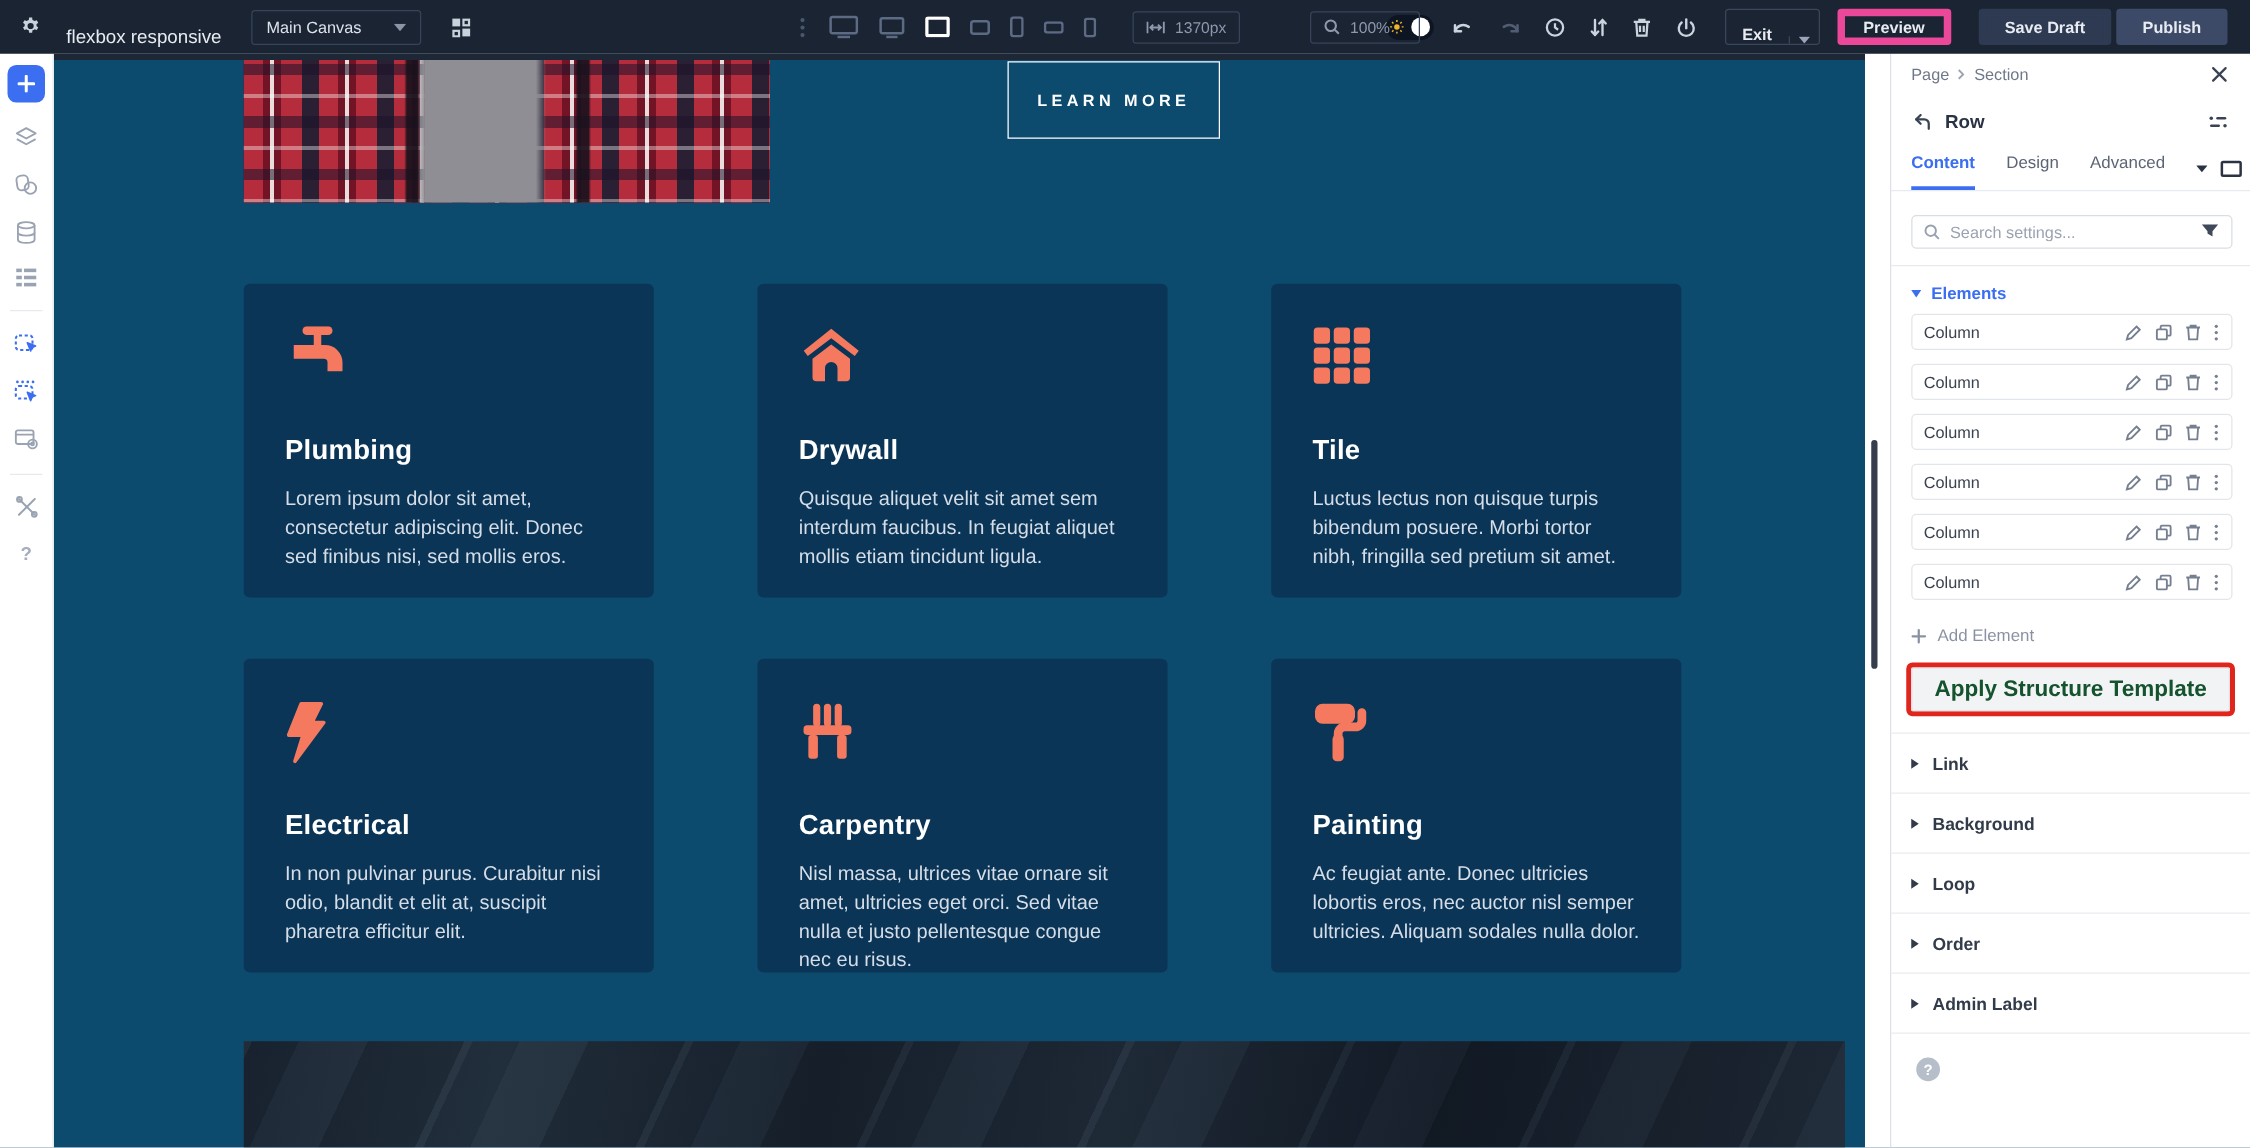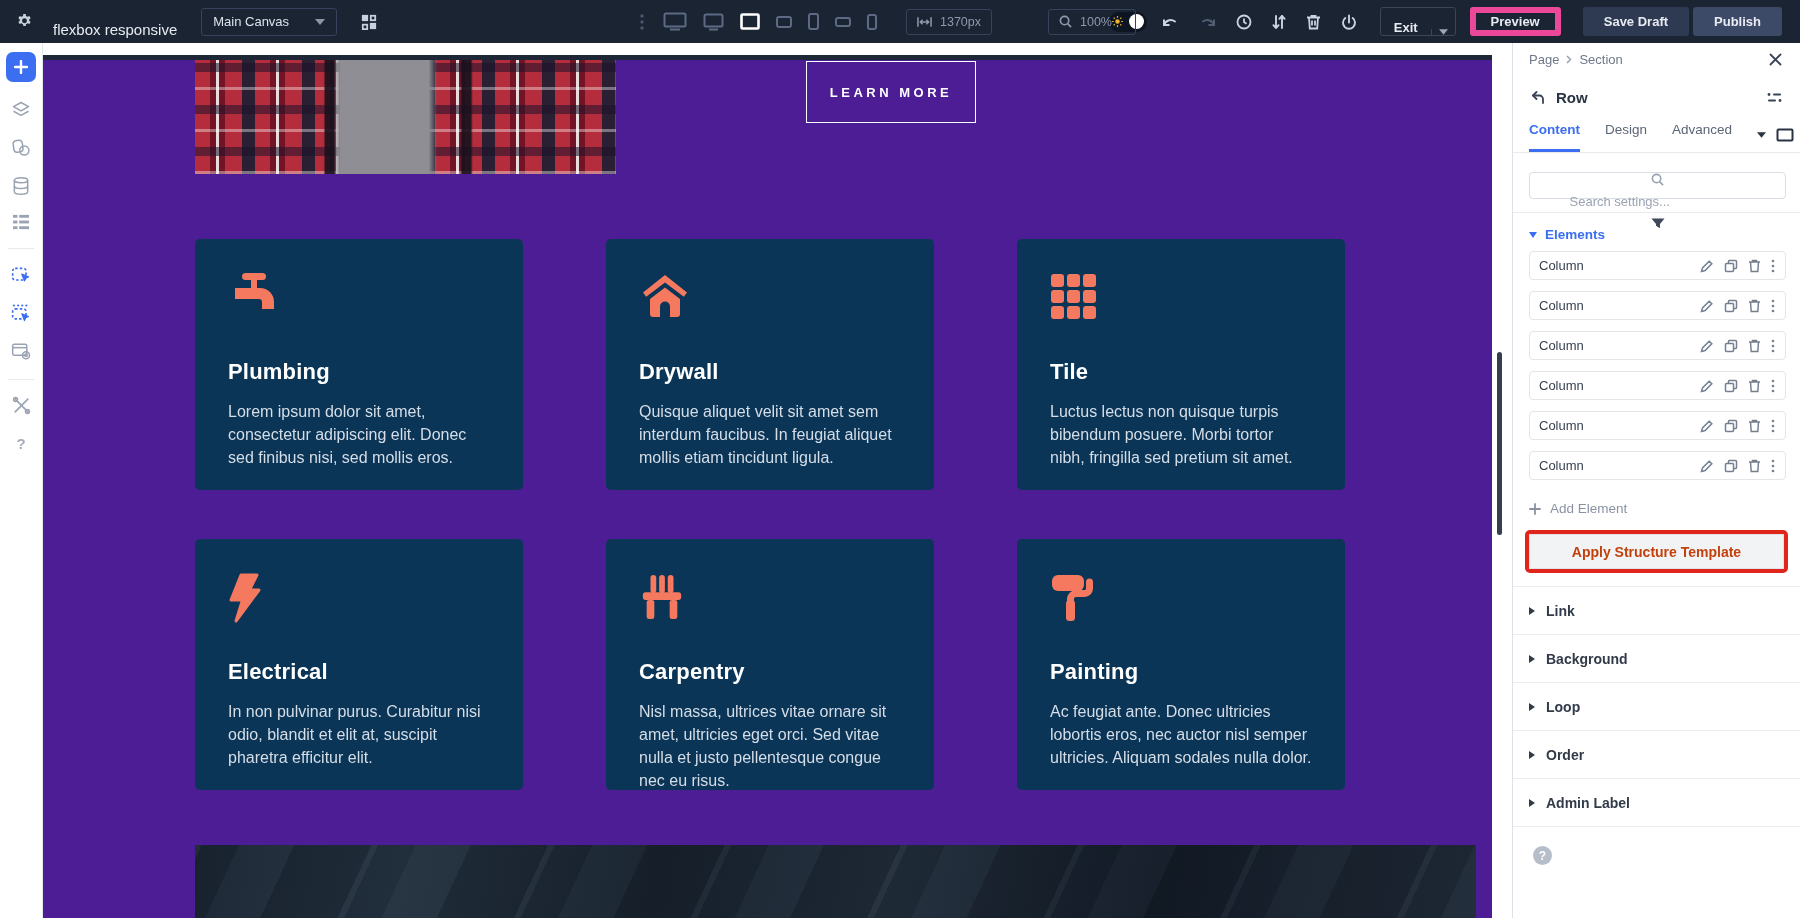--- a/index.html
+++ b/index.html
@@ -56,21 +56,21 @@
              padding-top:9px; z-index:20; }
   .sb-add { width:30px; height:30px; border-radius:7px; background:#3B6EF0; color:#fff;
             display:flex; align-items:center; justify-content:center; margin-bottom:14px; }
   .sb-btn { color:#9AA3B2; padding:4px; margin-bottom:10px; display:flex; }
   .sb-btn.active { color:#3B6EF0; }
   .sb-div { width:26px; height:1px; background:#E6E9EE; margin:4px 0 12px; }
   .sb-help { color:#A6AEBC; font-size:15px; font-weight:700; margin-top:2px; }
 
   
   .canvas-area { position:absolute; top:43px; left:43px; right:288px; bottom:0; background:#fff; }
-  .canvas { position:absolute; left:0; top:12px; bottom:0; width:1449px; background:#4c1d95; overflow:hidden; }
+  .canvas { position:absolute; left:0; top:0; bottom:0; width:1449px; background:#0c4a6e; overflow:hidden; }
   .canvas-topshadow { position:absolute; top:0; left:0; right:0; height:5px; background:#1D2736; }
 
   .hero-image { position:absolute; left:152px; top:5px; width:421px; height:114px;
     background-color:#A32333;
     background-image:
       linear-gradient(90deg, rgba(0,0,0,0) 0 30.5%, rgba(22,17,28,0.9) 31% 33%, rgba(0,0,0,0) 33.5% 63%, rgba(22,17,28,0.9) 63.5% 65.5%, rgba(0,0,0,0) 66%),
       linear-gradient(90deg, rgba(0,0,0,0) 0 32.5%, #8F8E94 34.5% 55.5%, rgba(0,0,0,0) 57.5%),
       repeating-linear-gradient(0deg, rgba(255,255,255,0.38) 0 3px, rgba(0,0,0,0) 3px 18px, rgba(28,18,42,0.55) 18px 27px, rgba(0,0,0,0) 27px 42px),
       repeating-linear-gradient(90deg, #B52D3C 0 15px, #731426 15px 21px, #EADCDC 21px 24px, #731426 24px 30px, #B52D3C 30px 47px, #2A1F33 47px 60px);
   }
@@ -106,21 +106,21 @@
   .rowtitle-row { display:flex; align-items:center; margin-top:21px; }
   .back-btn { color:#3A4354; display:flex; padding:2px; margin-right:9px; }
   .row-title { color:#2A3342; font-size:15px; font-weight:700; }
   .quick-btn { margin-left:auto; color:#3A4354; padding:2px; }
   .tabs-row { display:flex; align-items:flex-end; margin-top:16px; padding:0 16px; border-bottom:1px solid #E7EAEE; }
   .tab { font-size:13.5px; color:#5B6575; padding:0 0 12px; margin-right:25px; border-bottom:3px solid transparent; }
   .tab.active { color:#3B6EF0; font-weight:700; border-bottom-color:#3B6EF0; }
   .tabs-icons { margin-left:auto; display:flex; align-items:center; gap:10px; padding-bottom:10px; color:#2A3342; }
 
   .search-row { display:flex; align-items:center; gap:8px; margin:19px 14px 0 16px; height:27px;
-    border:1px solid #D9DDE4; border-radius:4px; padding:0 9px;flex-direction:column; }
+    border:1px solid #D9DDE4; border-radius:4px; padding:0 9px; }
   .search-row input { flex:1; border:none; outline:none; font-size:13px; color:#39424F;
     font-family:inherit; background:transparent; min-width:0; }
   .search-row input::placeholder { color:#9AA3B2; }
   .search-icon { color:#98A1B0; display:flex; }
   .filter-btn { color:#3F4959; display:flex; padding:1px; }
 
   .panel-divider { height:1px; background:#E7EAEE; margin-top:13px; }
 
   .elements-head { display:flex; align-items:center; gap:8px; padding:14px 16px 9px; cursor:pointer; }
   .tri-down { width:0; height:0; border-left:4.5px solid transparent; border-right:4.5px solid transparent;
@@ -131,21 +131,21 @@
     border:1px solid #E2E5EA; border-radius:4px; padding:0 9px; background:#fff; cursor:pointer; }
   .col-label { color:#39424F; font-size:13px; }
   .col-actions { margin-left:auto; display:flex; align-items:center; gap:8px; color:#767F90; }
   .col-act { color:#767F90; display:flex; padding:1px; }
 
   .add-element { display:flex; align-items:center; gap:9px; padding:10px 16px 6px; color:#8A92A2;
     font-size:13.5px; }
 
   .apply-wrap { margin:8px 12px 0; border:4px solid #E0251C; border-radius:5px; }
   .apply-btn { display:block; width:100%; height:35px; background:#F2F3F5; border:1px solid #E0E2E7;
-    border-radius:2px; font-size:14px; font-weight:700; color:#c2410c; }
+    border-radius:2px; font-size:18px; font-weight:700; color:#14532d; }
 
   .acc-list { margin-top:13px; border-top:1px solid #E9ECF0; }
   .acc-row { display:flex; align-items:center; gap:11px; height:48px; padding:0 16px;
     border-bottom:1px solid #E9ECF0; cursor:pointer; }
   .tri-right { width:0; height:0; border-top:4.5px solid transparent; border-bottom:4.5px solid transparent;
                border-left:6px solid #323B49; }
   .acc-label { color:#323B49; font-size:14px; font-weight:700; }
 
   .panel-help { margin:19px 0 0 20px; width:19px; height:19px; border-radius:50%; background:#B6BECA;
     color:#fff; font-size:12px; font-weight:700; display:flex; align-items:center; justify-content:center; }

